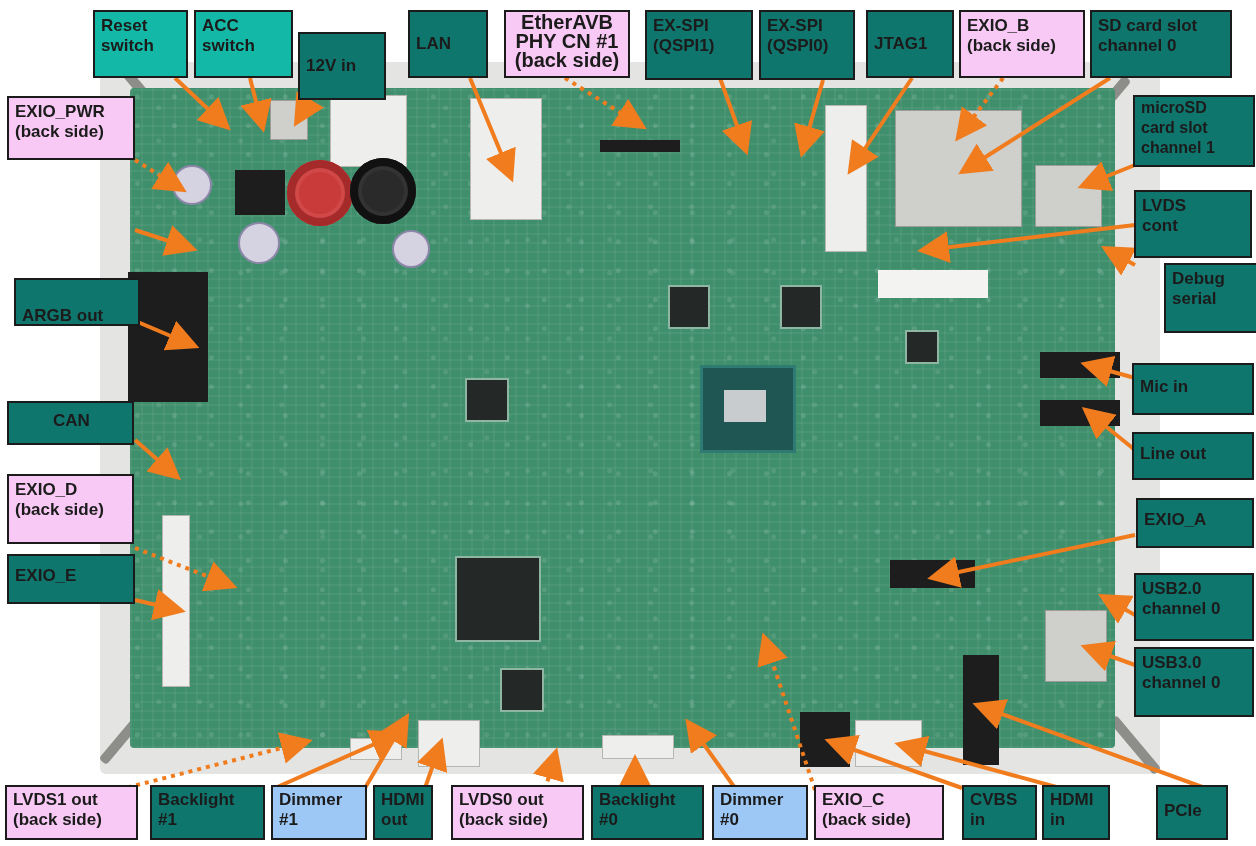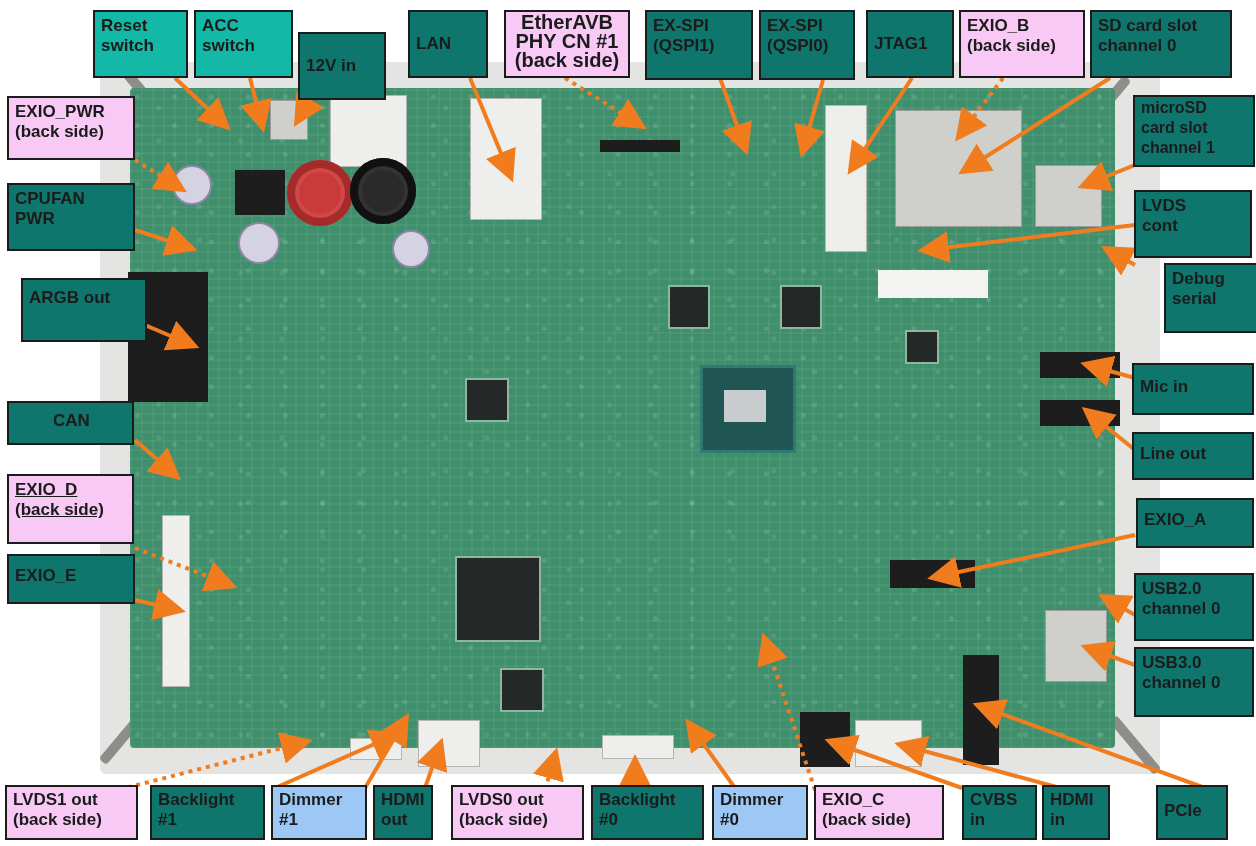--- a/index.html
+++ b/index.html
@@ -143,25 +143,23 @@
   <div class="label p" style="left:959px;top:10px;width:126px;height:68px;">EXIO_B
 (back side)</div>
   <div class="label g" style="left:1090px;top:10px;width:142px;height:68px;">SD card slot
 channel 0</div>
   <div class="label g" style="left:1133px;top:95px;width:122px;height:72px;font-size:16px;line-height:20px;padding-top:1px;">microSD
 card slot
 channel 1</div>
 
   <div class="label p" style="left:7px;top:96px;width:128px;height:64px;">EXIO_PWR
 (back side)</div>
-  <div class="label g" style="left:7px;top:183px;width:128px;height:68px;">CPUFAN
-PWR</div>
-  <div class="label g" style="left:21px;top:278px;width:126px;height:64px;padding-top:8px;">ARGB out</div>
+  <div class="label g" style="left:14px;top:278px;width:126px;height:48px;padding-top:26px;">ARGB out</div>
   <div class="label g" style="left:7px;top:401px;width:127px;height:44px;padding-top:8px;padding-left:44px;">CAN</div>
-  <div class="label p" style="left:7px;top:474px;width:127px;height:70px;text-decoration:underline;">EXIO_D
+  <div class="label p" style="left:7px;top:474px;width:127px;height:70px;">EXIO_D
 (back side)</div>
   <div class="label g" style="left:7px;top:554px;width:128px;height:50px;padding-top:10px;">EXIO_E</div>
 
   <div class="label g" style="left:1134px;top:190px;width:118px;height:68px;">LVDS
 cont</div>
   <div class="label g" style="left:1132px;top:263px;width:120px;height:70px;margin-left:32px;">Debug
 serial</div>
   <div class="label g" style="left:1132px;top:363px;width:122px;height:52px;padding-top:12px;">Mic in</div>
   <div class="label g" style="left:1132px;top:432px;width:122px;height:48px;padding-top:10px;">Line out</div>
   <div class="label g" style="left:1136px;top:498px;width:118px;height:50px;padding-top:10px;">EXIO_A</div>

